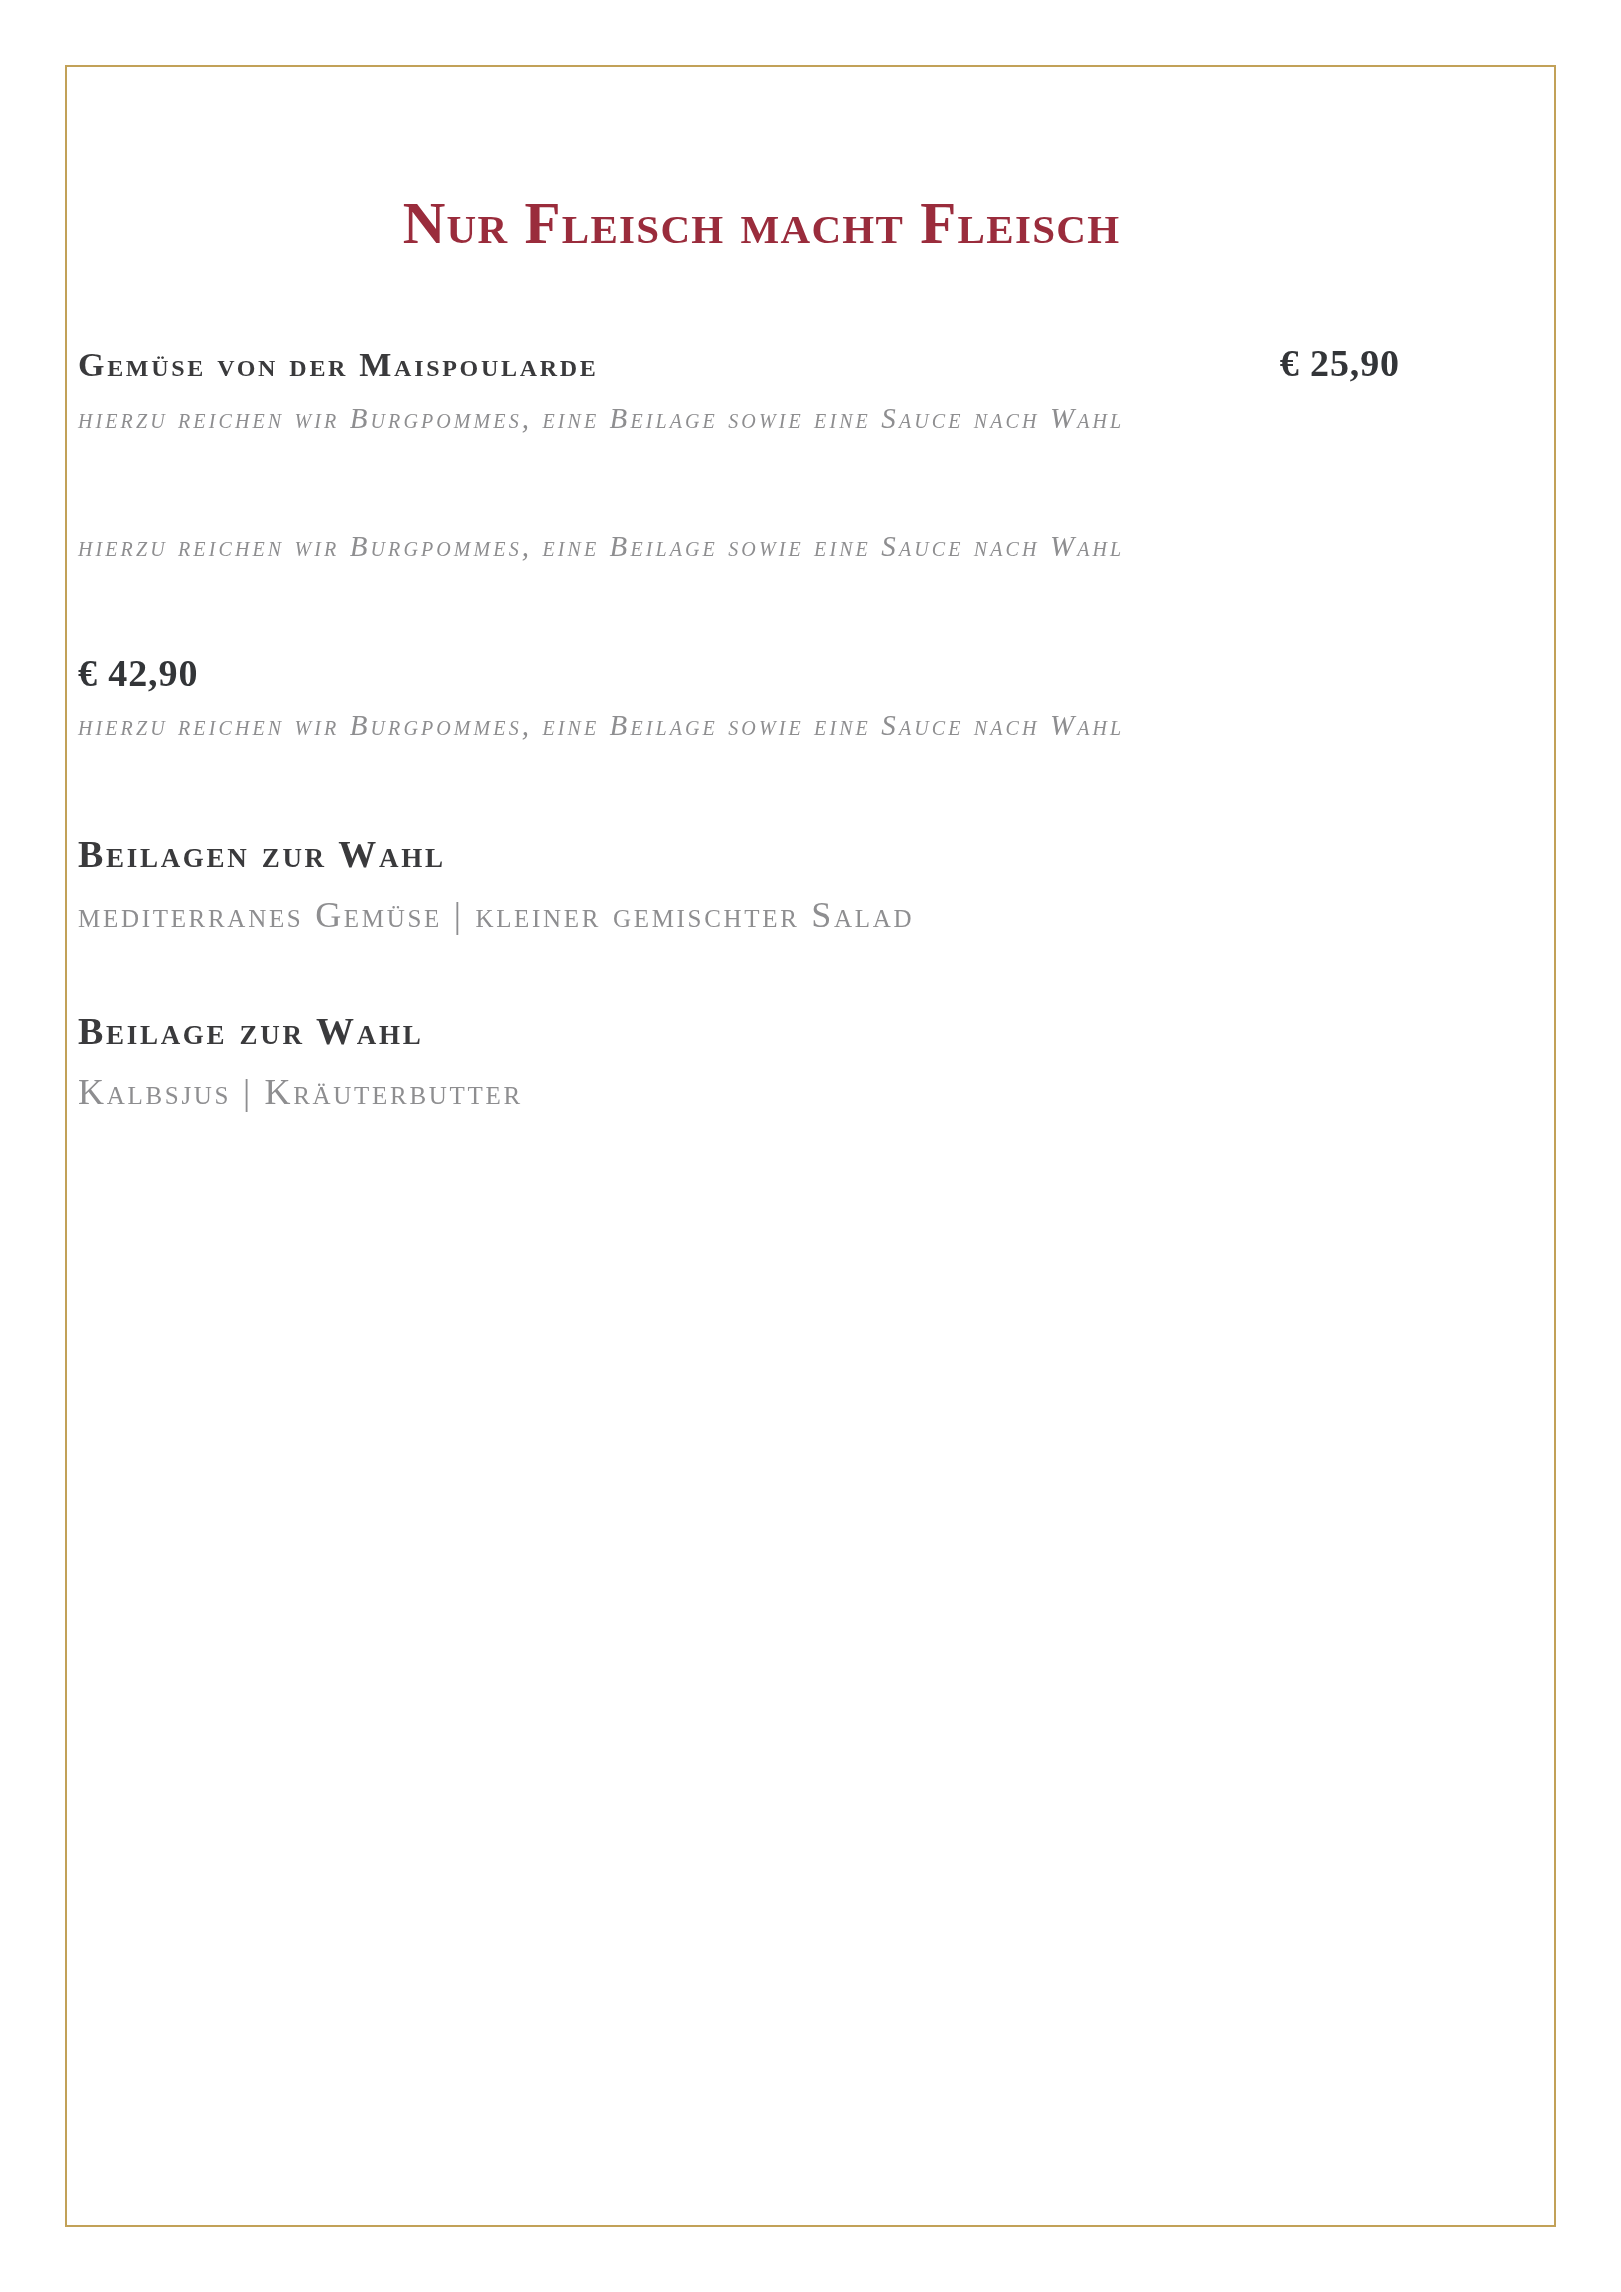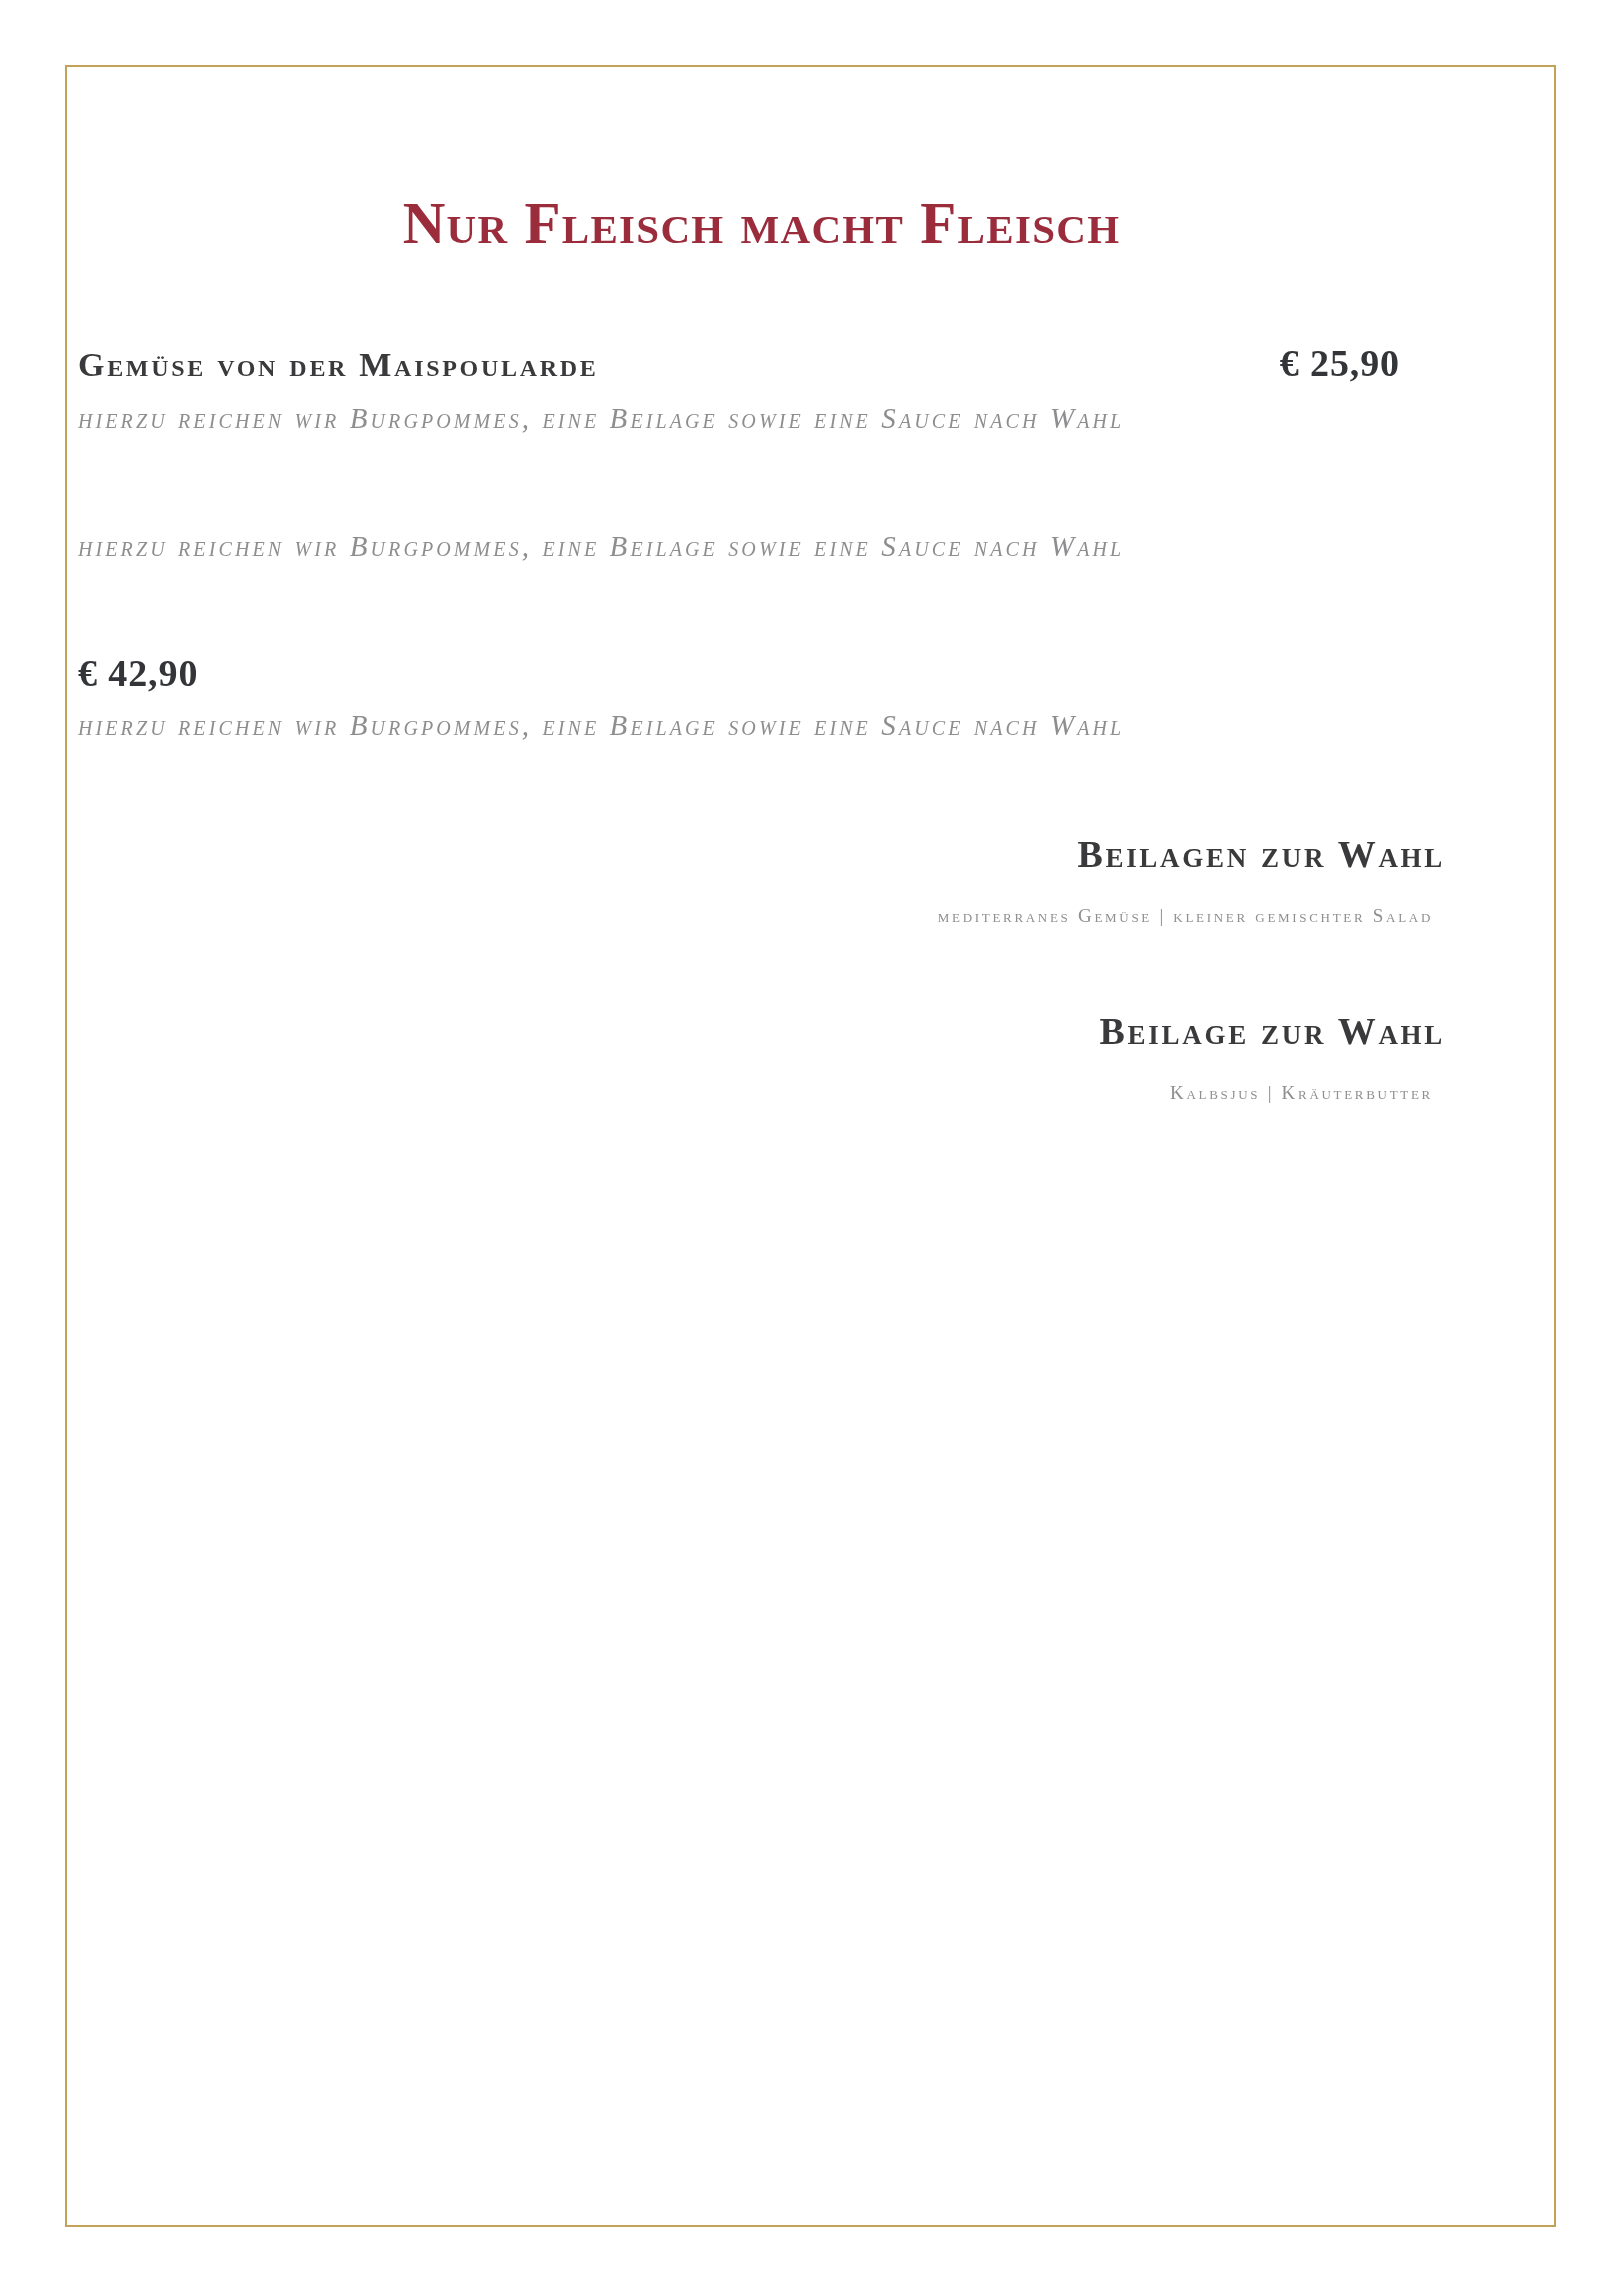--- a/index.html
+++ b/index.html
@@ -71,37 +71,37 @@
     margin: 0;
     max-width: 1218px;
     font-size: 29px;
     line-height: 47px;
     font-variant: small-caps;
     letter-spacing: 3.1px;
     color: var(--text_gray, #8E8E90);
     font-style: italic;
   }
   .choice-section {
-    text-align: right;
+    text-align: left;
   }
   .choice-section + .choice-section {
     margin-top: 68px;
   }
   .section-heading {
     margin: 0 0 12.5px 0;
     font-size: 38px;
     line-height: 1.3;
     font-weight: 600;
     font-variant: small-caps;
     letter-spacing: 2.7px;
     color: var(--text_dark, #3A3A3C);
   }
   .section-options {
-    margin: 12px;
-    font-size: 19px;
+    margin: 0;
+    font-size: 36px;
     line-height: 47px;
     font-variant: small-caps;
     letter-spacing: 2.7px;
     color: var(--text_gray, #8E8E90);
   }
 </style>
 </head>
 <body>
 
 <div class="page">

